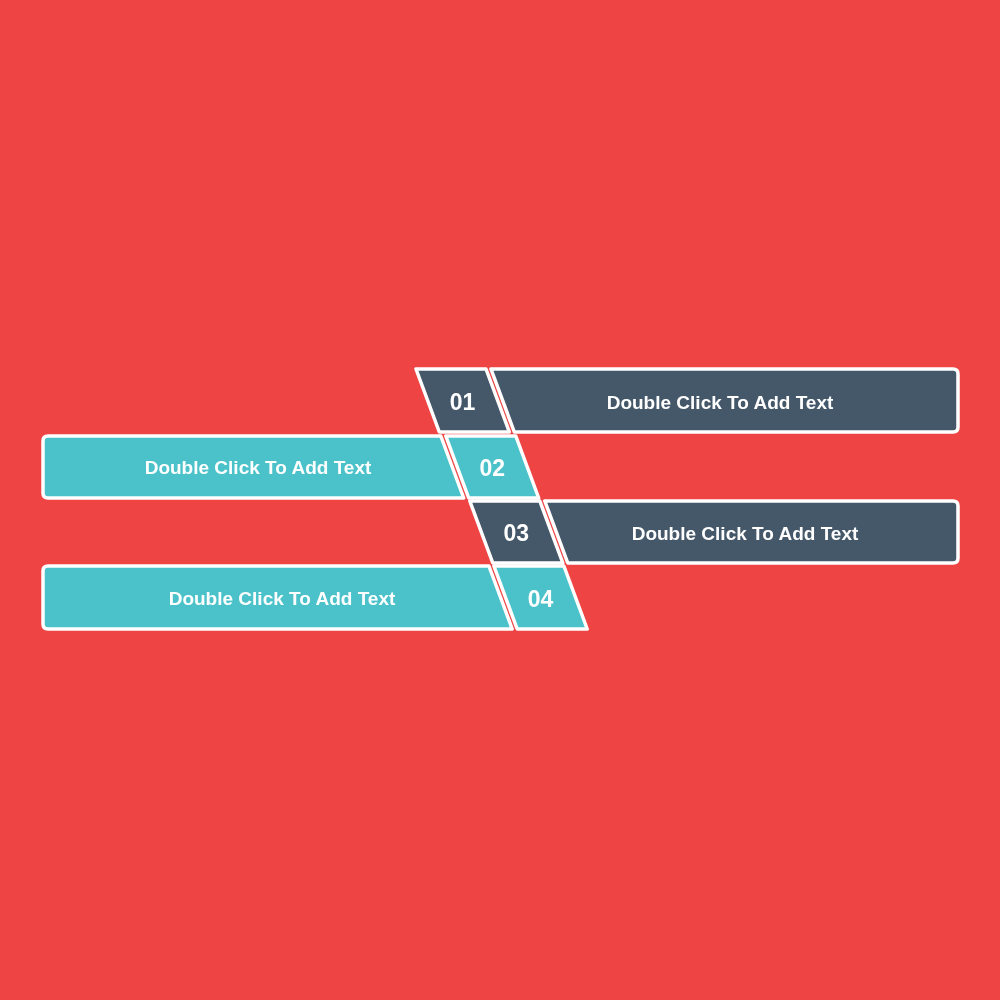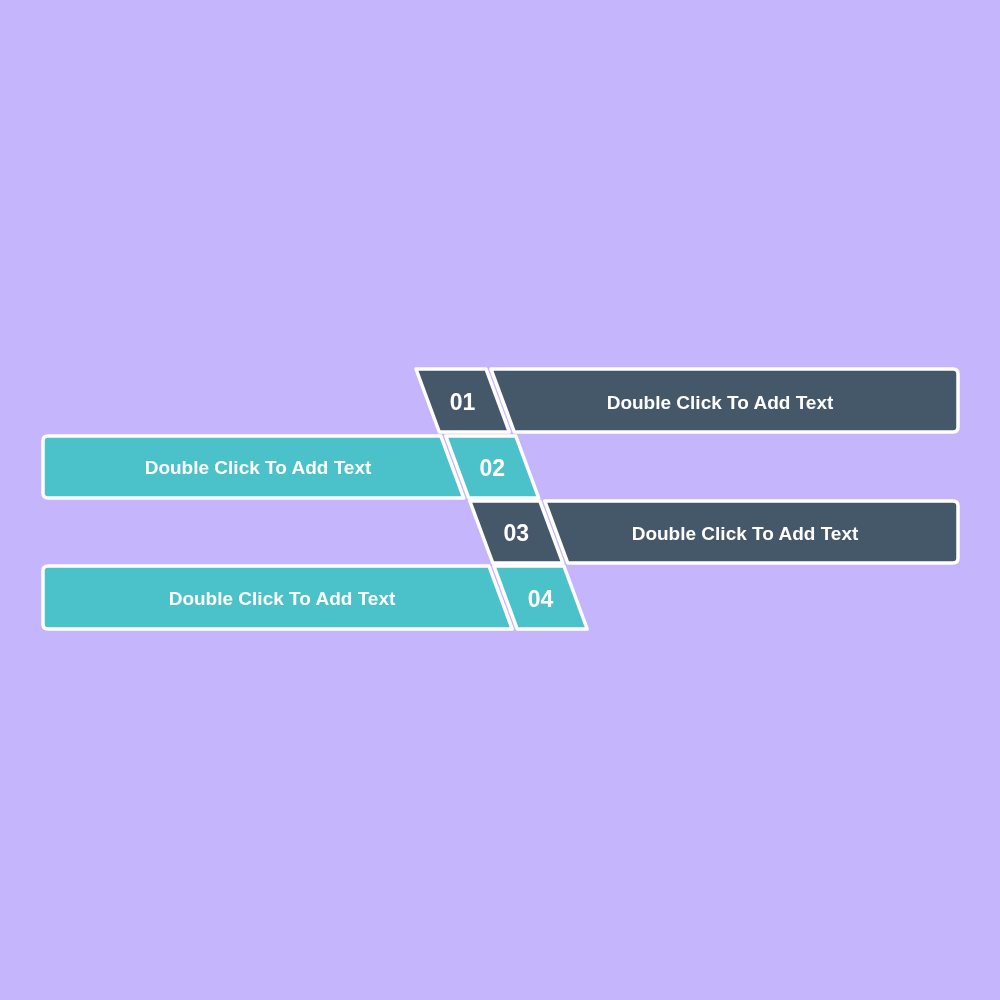--- a/index.html
+++ b/index.html
@@ -8,21 +8,21 @@
     background: #000000;
     width: 1000px;
     height: 1000px;
     overflow: hidden;
     font-family: "Liberation Sans", sans-serif;
   }
   .stage {
     position: relative;
     width: 1000px;
     height: 1000px;
-    background: #c4b5fd;
+    background: #ef4444;
   }
   svg { display: block; }
   .shape {
     stroke: #FFFFFF;
     stroke-width: 3.5;
     stroke-linejoin: round;
   }
   .num-text {
     fill: #FFFFFF;
     font-family: "Liberation Sans", sans-serif;

